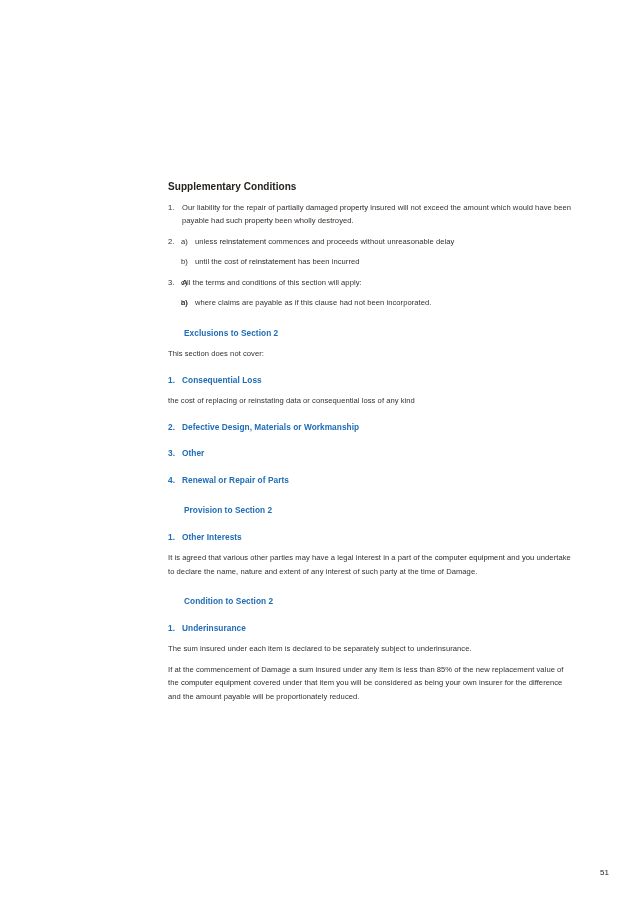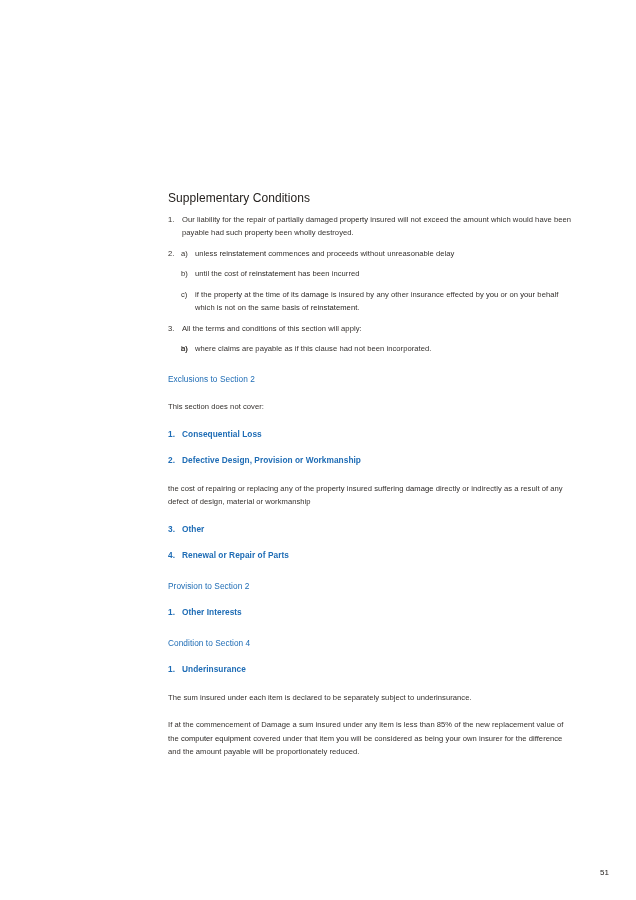--- a/index.html
+++ b/index.html
@@ -17,36 +17,36 @@
     top:176px;
     width:408px;
     font-size:7.6px;
     line-height:13.5px;
     letter-spacing:0.05px;
   }
   .blk { position:relative; }
   .blk b { font-weight:normal; color:#26221f; }
 
   .h-black {
-    font-weight:normal;
+    font-weight:bold;
     color:#26221f;
-    font-size:12px;
-    margin:16px 0 1px 0;
+    font-size:10px;
+    margin:4px 0 1px 0;
   }
   .num   { padding-left:14px; margin:7px 0; }
   .alpha { padding-left:27px; margin:7px 0; }
   .num  > .marker { position:absolute; left:0; }
   .alpha> .marker { position:absolute; left:13px; }
-  .para  { margin:14px 0; }
+  .para  { margin:7px 0; }
 
   .h-blue {
     color:var(--heading-blue, #1e6cb5);
-    font-weight:normal;
+    font-weight:bold;
     font-size:8.3px;
-    margin:17px 0 6px 0;
+    margin:17px 0 6px 16px;
   }
   .h-blue-sub {
     color:var(--heading-blue, #1e6cb5);
     font-weight:bold;
     font-size:8.3px;
     margin:13px 0 1px 0;
     padding-left:14px;
     position:relative;
   }
   .h-blue-sub > .marker { position:absolute; left:0; }
@@ -62,32 +62,33 @@
 </style>
 </head>
 <body>
 
 <main class="doc">
     <div class="blk h-black"><span class="txt">Supplementary Conditions</span></div>
     <div class="blk num"><span class="marker">1.</span><span class="txt">Our liability for the repair of partially damaged <b>property</b> insured will not exceed the amount which would have been payable had such <b>property</b> been wholly destroyed.</span></div>
     <div class="blk num"><span class="marker">2.</span></div>
     <div class="blk alpha"><span class="marker">a)</span><span class="txt">unless <b>reinstatement</b> commences and proceeds without unreasonable delay</span></div>
     <div class="blk alpha"><span class="marker">b)</span><span class="txt">until the cost of <b>reinstatement</b> has been incurred</span></div>
-    <div class="blk alpha"><span class="marker">c)</span><span class="txt">if the <b>property</b> at the time of its <b>damage</b> is insured by any other insurance effected by <b>you</b> or on <b>your</b> behalf which is not on the same basis of <b>reinstatement</b>.</span></div>
+    <div class="blk alpha"><span class="marker">c)</span></div>
     <div class="blk num"><span class="marker">3.</span><span class="txt">All the terms and conditions of this section will apply:</span></div>
     <div class="blk alpha"><span class="marker">a)</span></div>
     <div class="blk alpha"><span class="marker">b)</span><span class="txt">where claims are payable as if this clause had not been incorporated.</span></div>
     <div class="blk h-blue"><span class="txt">Exclusions to Section 2</span></div>
     <div class="blk para"><span class="txt">This section does not cover:</span></div>
     <div class="blk h-blue-sub"><span class="marker">1.</span><span class="txt">Consequential Loss</span></div>
-    <div class="blk h-blue-sub"><span class="marker">2.</span><span class="txt">Defective Design, Provision or Workmanship</span></div>
-    <div class="blk para"><span class="txt">the cost of repairing or replacing any of the <b>property</b> insured suffering <b>damage</b> directly or indirectly as a result of any defect of design, material or workmanship</span></div>
+    <div class="blk para"><span class="txt">the cost of replacing or reinstating data or consequential loss of any kind</span></div>
+    <div class="blk h-blue-sub"><span class="marker">2.</span><span class="txt">Defective Design, Materials or Workmanship</span></div>
     <div class="blk h-blue-sub"><span class="marker">3.</span><span class="txt">Other</span></div>
     <div class="blk h-blue-sub"><span class="marker">4.</span><span class="txt">Renewal or Repair of Parts</span></div>
     <div class="blk h-blue"><span class="txt">Provision to Section 2</span></div>
     <div class="blk h-blue-sub"><span class="marker">1.</span><span class="txt">Other Interests</span></div>
-    <div class="blk h-blue"><span class="txt">Condition to Section 4</span></div>
+    <div class="blk para"><span class="txt">It is agreed that various other parties may have a legal interest in a part of the <b>computer equipment</b> and <b>you</b> undertake to declare the name, nature and extent of any interest of such party at the time of Damage.</span></div>
+    <div class="blk h-blue"><span class="txt">Condition to Section 2</span></div>
     <div class="blk h-blue-sub"><span class="marker">1.</span><span class="txt">Underinsurance</span></div>
     <div class="blk para"><span class="txt">The sum insured under each item is declared to be separately subject to underinsurance.</span></div>
     <div class="blk para"><span class="txt">If at the commencement of Damage a sum insured under any item is less than 85% of the new replacement value of the <b>computer equipment</b> covered under that item <b>you</b> will be considered as being <b>your</b> own insurer for the difference and the amount payable will be proportionately reduced.</span></div>
   </main>
 
 <div class="page-number">51</div>
 
 </body></html>

